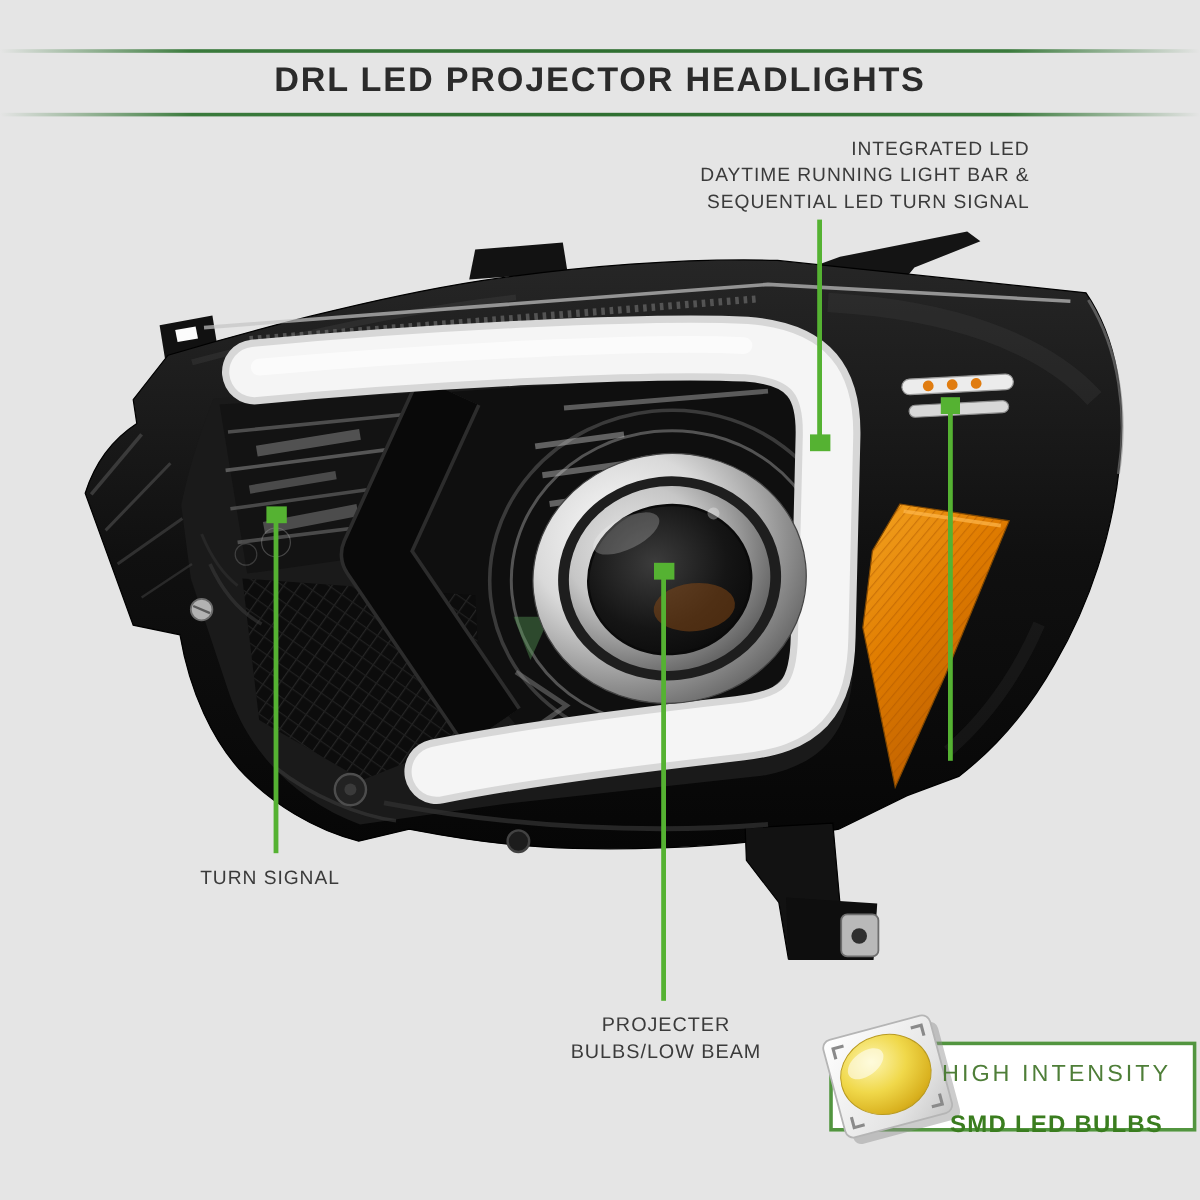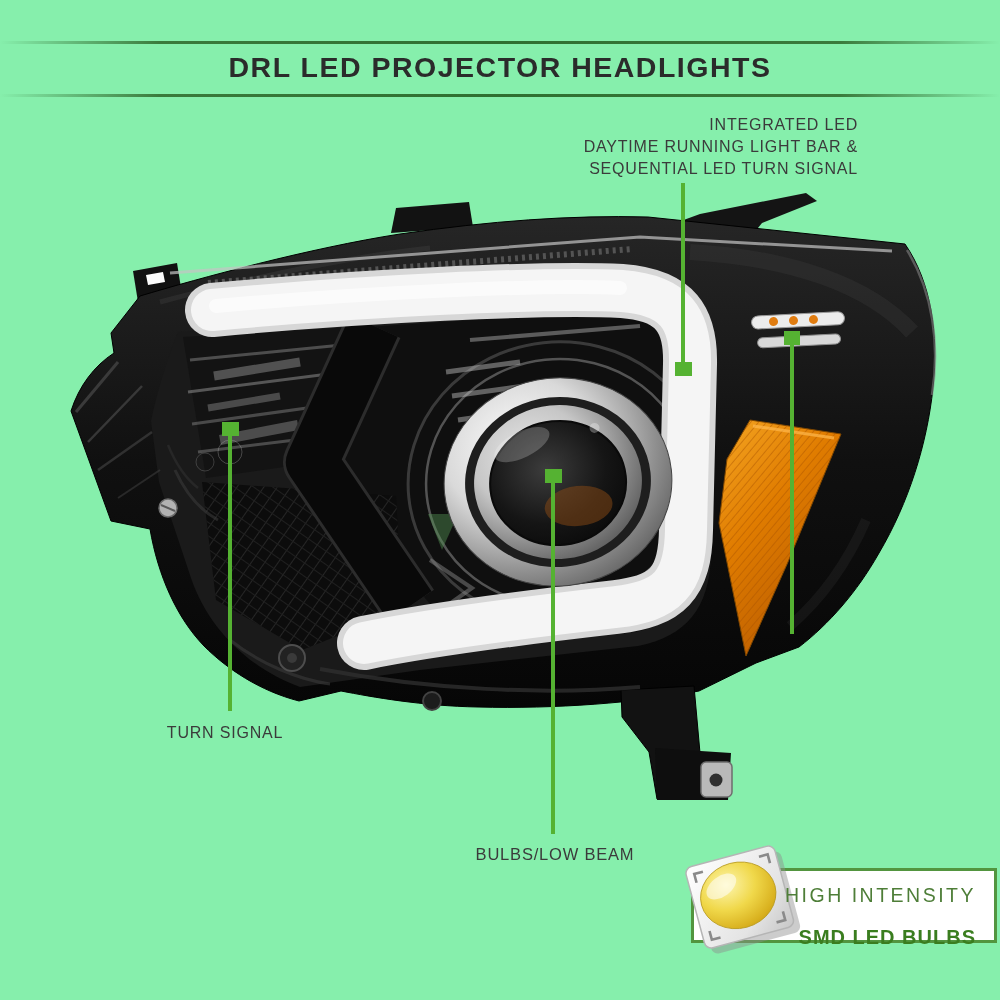--- a/index.html
+++ b/index.html
@@ -1,17 +1,17 @@
 <!DOCTYPE html>
 <html><head>
 <meta charset="utf-8">
 <style>
   html,body{margin:0;padding:0;background:#ffffff;}
   .stage{
-    position:relative;width:1000px;height:1000px;background:#86efac;overflow:hidden;
+    position:relative;width:1000px;height:1000px;background:#e5e5e5;overflow:hidden;
     font-family:"Liberation Sans", sans-serif;
   }
   
   .banner{position:absolute;left:0;top:0;width:1000px;height:100px;}
   .banner-line{
     position:absolute;left:0;width:1000px;height:3px;
     background:linear-gradient(90deg, rgba(58,122,60,0) 0%, #3a7a3c 16%, #2f6f31 50%, #3a7a3c 84%, rgba(58,122,60,0) 100%);
   }
   .banner-line.top{top:41px;}
   .banner-line.bottom{top:94px;}
@@ -38,21 +38,21 @@
   .txt-turn{top:722px;left:115px;width:220px;}
   .marker-proj{left:545px;top:469px;}
   .line-proj{left:551px;top:482px;height:352px;}
   .txt-proj{top:843px;left:455px;width:200px;font-size:16.5px;line-height:23px;}
   
   .badge-box{
     position:absolute;left:691px;top:868px;width:306px;height:75px;
     border:3px solid #52953f;box-sizing:border-box;background:#ffffff;
   }
   .badge-text{
-    position:absolute;right:24px;top:885px;text-align:right;
+    position:absolute;right:24px;top:885px;text-align:center;
   }
   .badge-text .l1{
     font-size:19.5px;letter-spacing:2.5px;color:#4e7e38;font-weight:400;line-height:21px;
   }
   .badge-text .l2{
     font-size:20px;letter-spacing:1px;color:#3a7d1f;font-weight:700;line-height:22px;margin-top:20px;
   }
   .badge-chip{position:absolute;left:672px;top:840px;width:136px;height:116px;}
   
   .photo{position:absolute;left:0;top:0;width:1000px;height:1000px;}
@@ -234,20 +234,21 @@
 
   <div class="callout-marker marker-turn"></div>
   <div class="callout-line line-turn"></div>
   <div class="callout-text txt-turn">
     <div>TURN SIGNAL</div>
   </div>
 
   <div class="callout-marker marker-proj"></div>
   <div class="callout-line line-proj"></div>
   <div class="callout-text txt-proj">
+    <div>PROJECTER</div>
     <div>BULBS/LOW BEAM</div>
   </div>
 
   <div class="badge-box"></div>
   <svg class="badge-chip" viewBox="0 0 136 116" aria-hidden="true">
     <defs>
       <linearGradient id="chipBody" x1="0" y1="0" x2="1" y2="1">
         <stop offset="0" stop-color="#ffffff"></stop>
           <stop offset="0.7" stop-color="#e4e4e4"></stop>
           <stop offset="1" stop-color="#c6c6c6"></stop>

